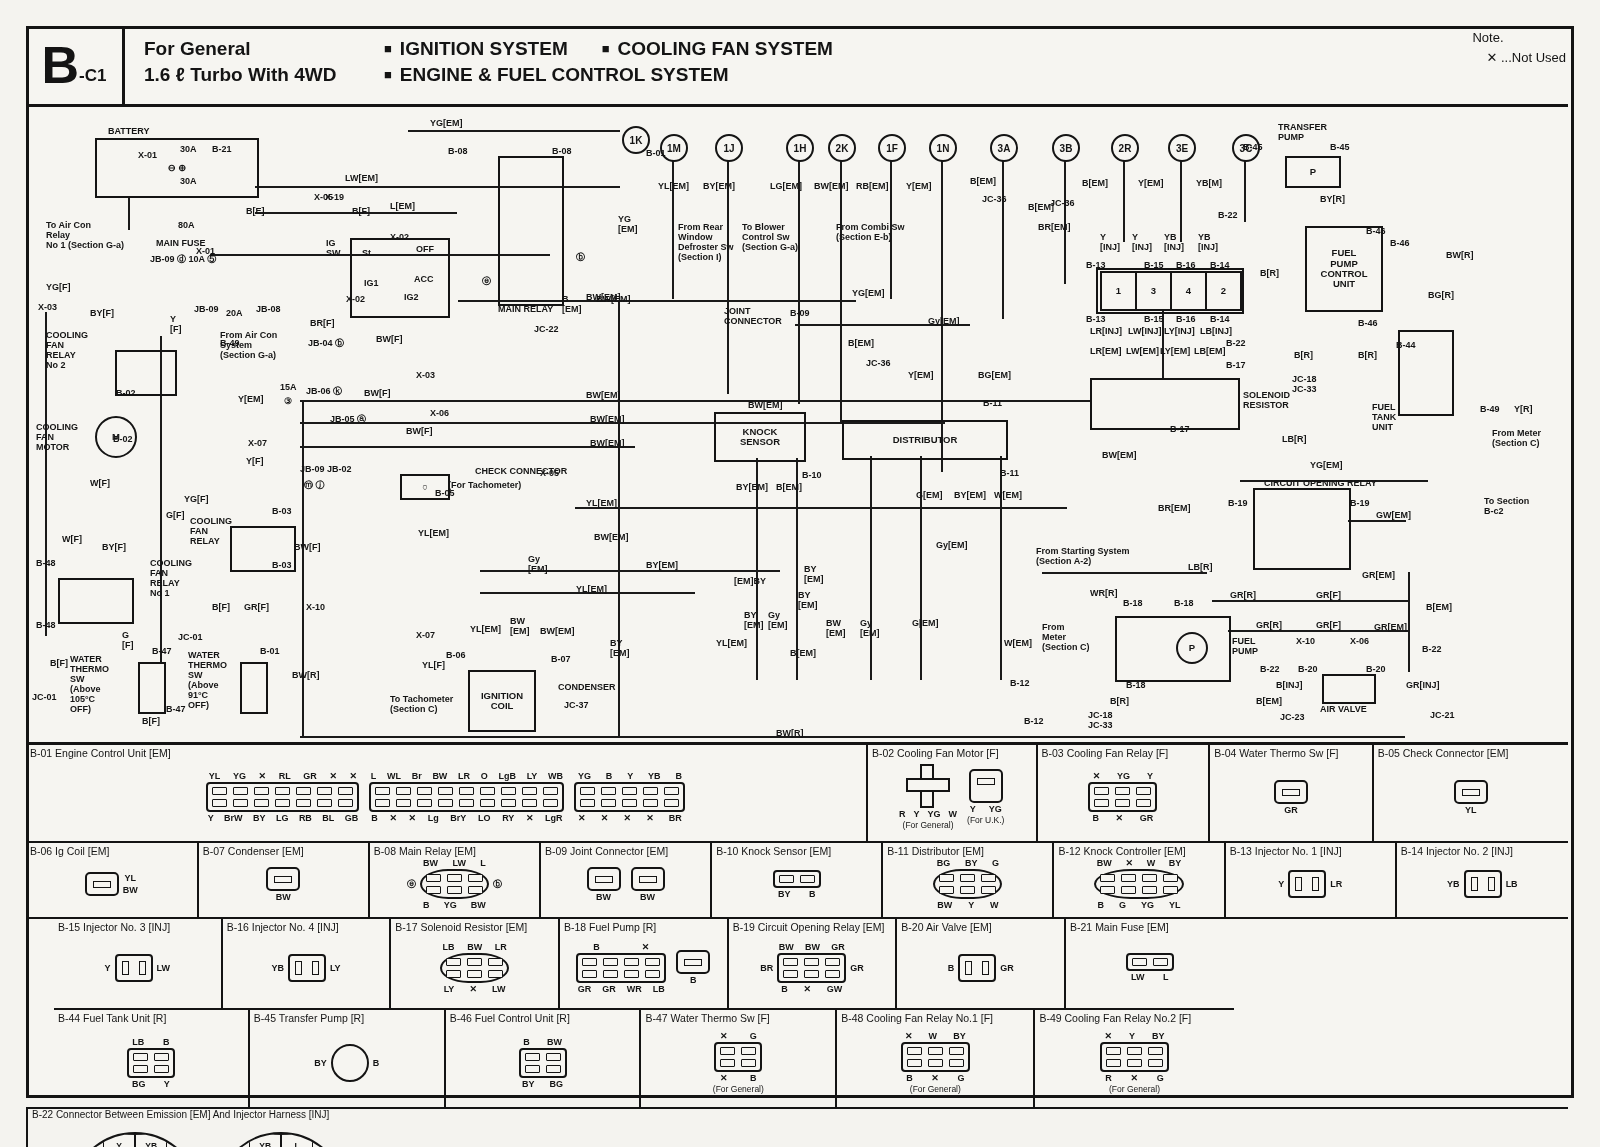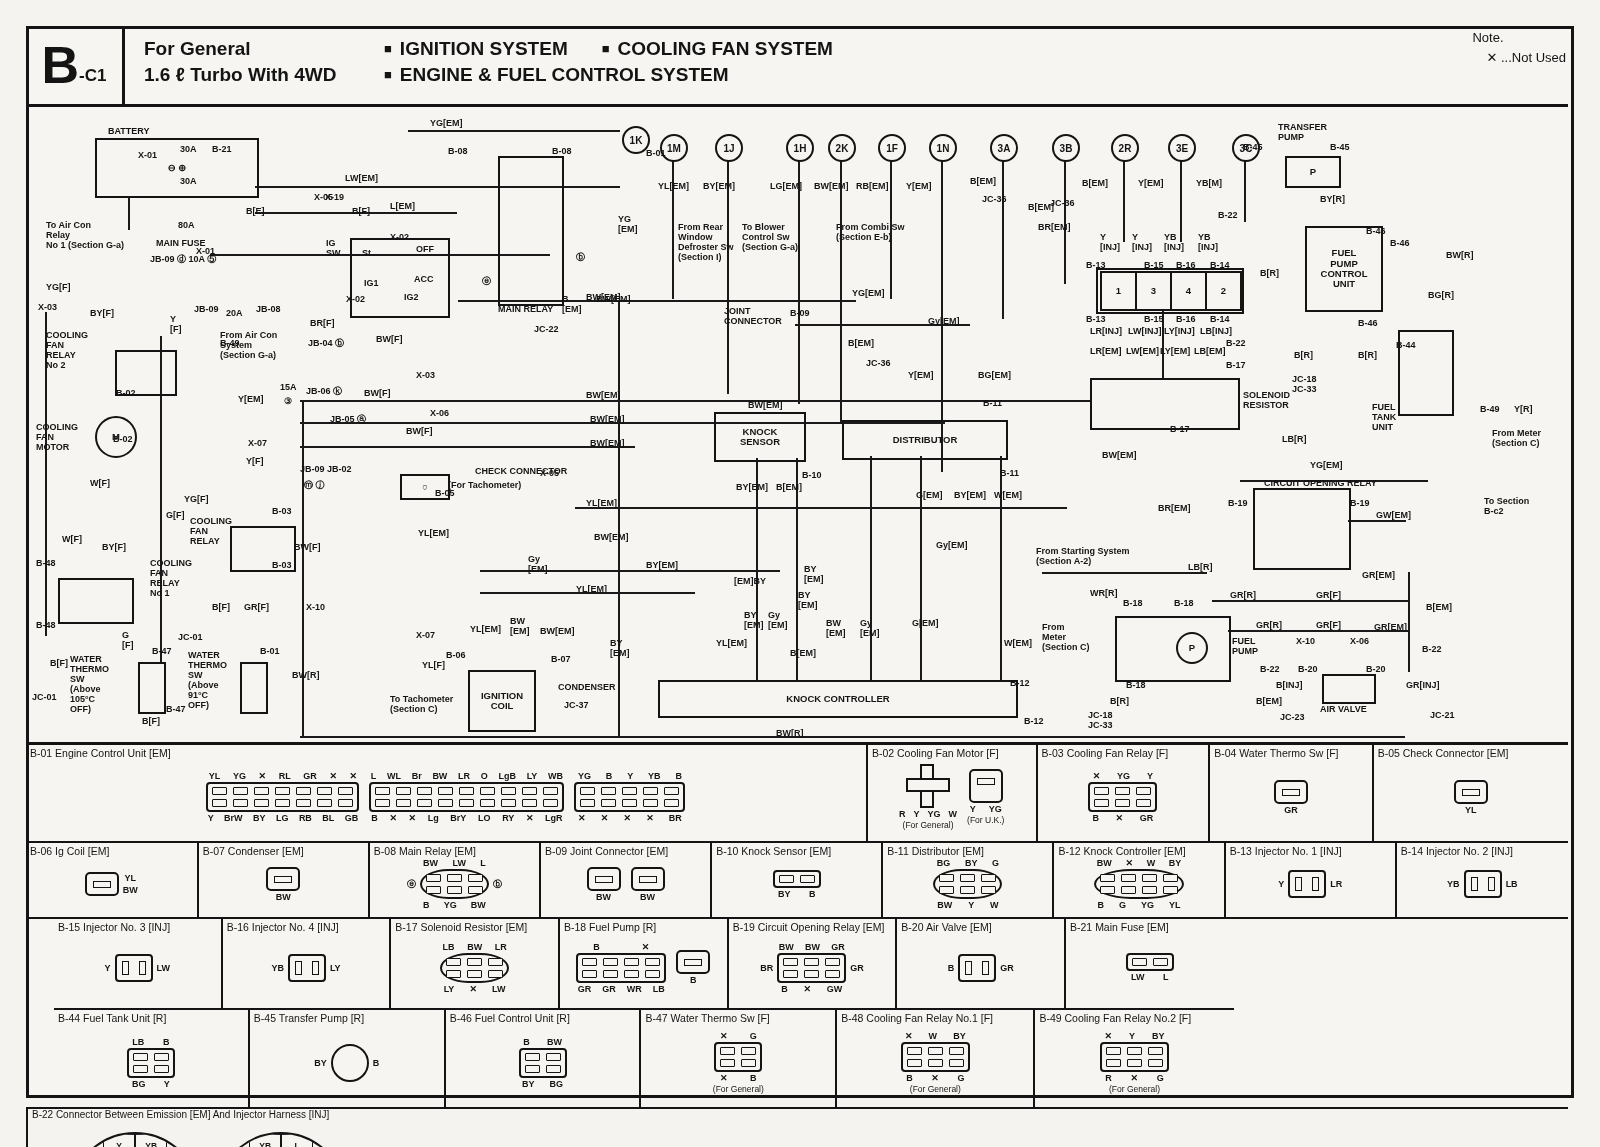--- a/index.html
+++ b/index.html
@@ -133,21 +133,20 @@
       <div class="blk" style="left: 1074px; top: 167px; width: 33px; height: 36px;">1</div>
       <div class="blk" style="left: 1109px; top: 167px; width: 33px; height: 36px;">3</div>
       <div class="blk" style="left: 1144px; top: 167px; width: 33px; height: 36px;">4</div>
       <div class="blk" style="left: 1179px; top: 167px; width: 33px; height: 36px;">2</div>
       <div class="blk" style="left: 1064px; top: 274px; width: 146px; height: 48px;"></div>
       <div class="blk" style="left: 1372px; top: 226px; width: 52px; height: 82px;"></div>
       <div class="blk" style="left: 688px; top: 308px; width: 88px; height: 46px;">KNOCK
 SENSOR</div>
       <div class="blk" style="left: 816px; top: 316px; width: 162px; height: 36px;">DISTRIBUTOR</div>
       <div class="blk" style="left: 1227px; top: 384px; width: 94px; height: 78px;"></div>
-      <div class="blk" style="left: 632px; top: 576px; width: 356px; height: 34px;">KNOCK CONTROLLER</div>
       <div class="blk" style="left: 442px; top: 566px; width: 64px; height: 58px;">IGNITION
 COIL</div>
       <div class="blk" style="left: 374px; top: 370px; width: 46px; height: 22px;">○</div>
       <div class="blk" style="left: 89px; top: 246px; width: 58px; height: 42px;"></div>
       <div class="blk round" style="left: 69px; top: 312px; width: 38px; height: 38px;">M</div>
       <div class="blk" style="left: 204px; top: 422px; width: 62px; height: 42px;"></div>
       <div class="blk" style="left: 32px; top: 474px; width: 72px; height: 42px;"></div>
       <div class="blk" style="left: 112px; top: 558px; width: 24px; height: 48px;"></div>
       <div class="blk" style="left: 214px; top: 558px; width: 24px; height: 48px;"></div>
       <div class="blk" style="left: 1089px; top: 512px; width: 112px; height: 62px;"></div>

